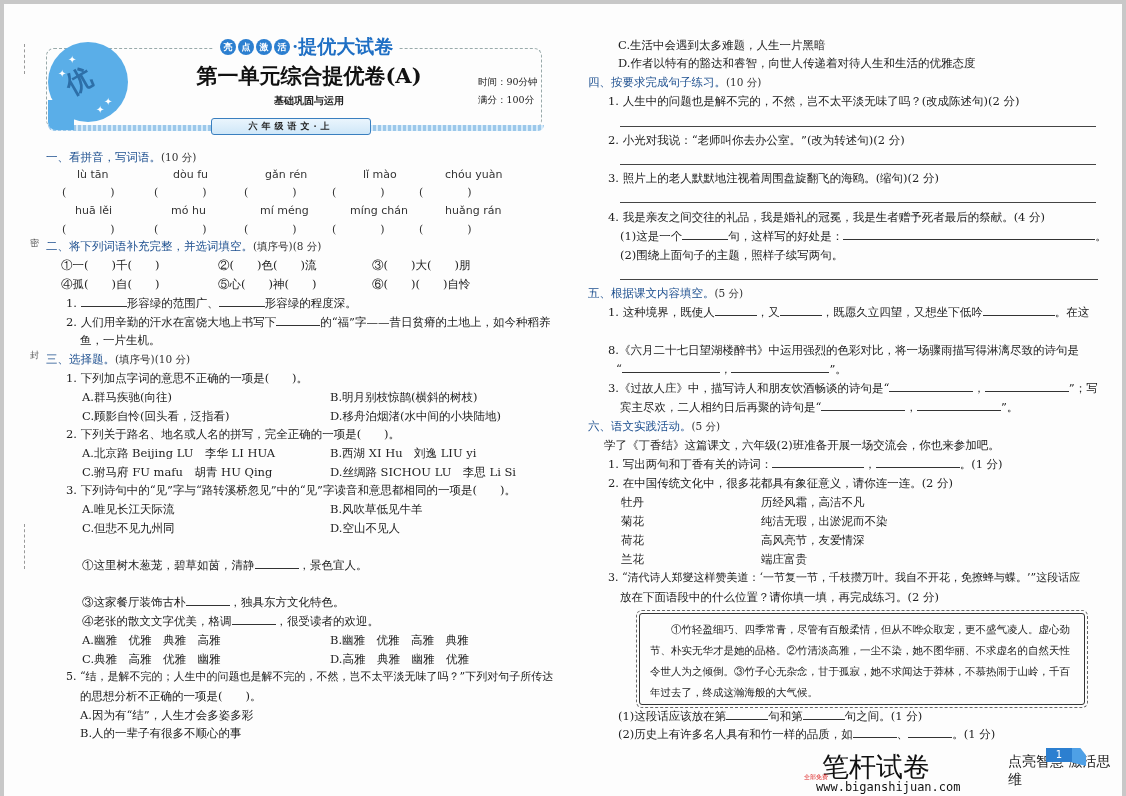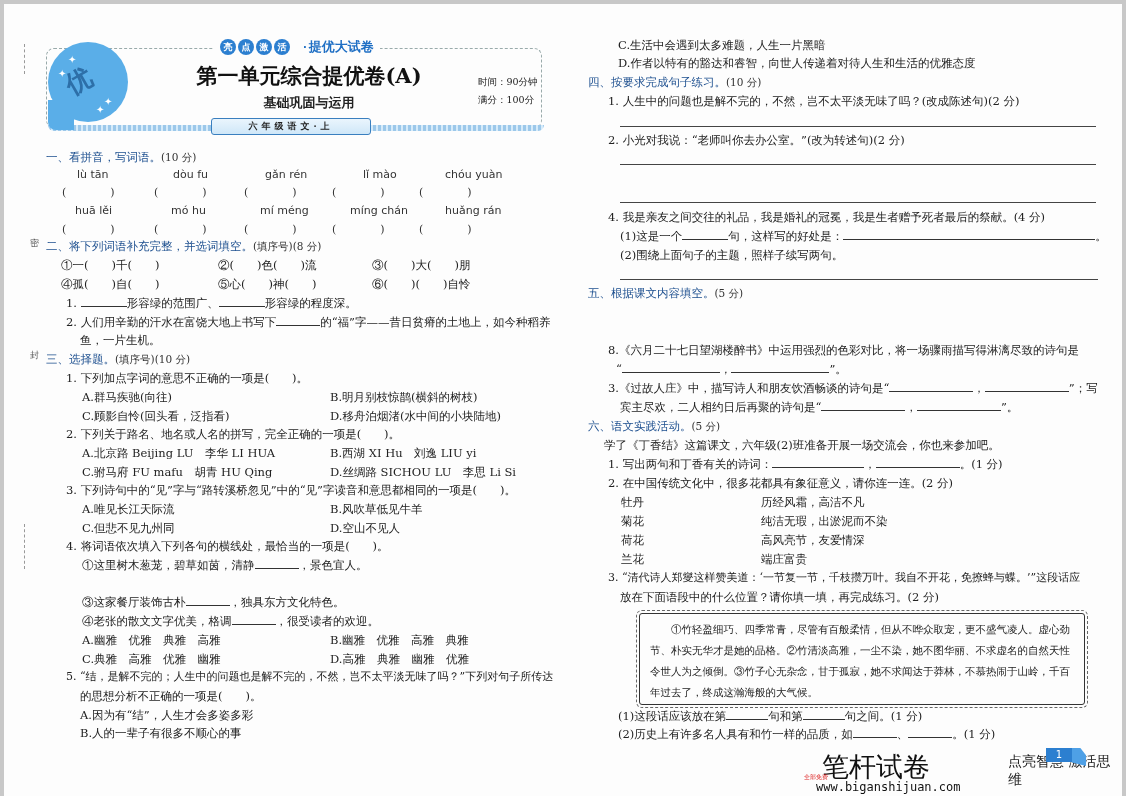--- a/index.html
+++ b/index.html
@@ -36,28 +36,28 @@
   .star { position: absolute; color: #fff; font-size: 10px; }
   .series-tag {
     position: absolute; left: 210px; top: 34px; height: 18px; display: flex; align-items: center; gap: 2px;
     background: #fdfdfd; padding: 0 6px;
   }
   .bubble {
     width: 16px; height: 16px; border-radius: 50%; background: #2c7fd0; color: #fff;
     font-size: 9px; font-weight: bold; display: flex; align-items: center; justify-content: center;
     font-family: "DejaVu Sans", sans-serif;
   }
-  .series-name { color: #1f6fc4; font-weight: bold; font-size: 13px; font-family: Liberation Mono, monospace; margin-left: 9px; }
+  .series-name { color: #1f6fc4; font-weight: bold; font-size: 19px; font-family: Liberation Serif, serif; margin-left: 0; }
   .main-title {
     position: absolute; left: 160px; top: 58px; width: 290px; text-align: center;
     font-size: 21px; font-weight: bold; color: #111;
   }
   .sub-title {
     position: absolute; left: 160px; top: 90px; width: 290px; text-align: center;
-    font-size: 13px; font-weight: bold; font-family: "DejaVu Sans", sans-serif;
+    font-size: 10px; font-weight: bold; font-family: "DejaVu Sans", sans-serif;
   }
   .meta { position: absolute; left: 474px; font-size: 9.5px; color: #222; }
   .grade-ribbon {
     position: absolute; left: 207px; top: 114px; width: 160px; height: 17px;
     background: linear-gradient(#eaf5fd, #cfe7f8); border: 1px solid #3a7fbf; border-radius: 3px;
     font-size: 9px; text-align: center; line-height: 15px; letter-spacing: 4px; font-weight: bold;
   }
 
   
   .t { position: absolute; font-size: 11.5px; white-space: nowrap; line-height: 16px; }
@@ -178,21 +178,20 @@
   <div class="t" style="left:326px;top:441px">B.西湖 XI Hu　刘逸 LIU yi</div>
   <div class="t" style="left:78px;top:460px">C.驸马府 FU mafu　胡青 HU Qing</div>
   <div class="t" style="left:326px;top:460px">D.丝绸路 SICHOU LU　李思 Li Si</div>
 
   <div class="t" style="left:62px;top:478px">3. 下列诗句中的“见”字与“路转溪桥忽见”中的“见”字读音和意思都相同的一项是(　　)。</div>
   <div class="t" style="left:78px;top:497px">A.唯见长江天际流</div>
   <div class="t" style="left:326px;top:497px">B.风吹草低见牛羊</div>
   <div class="t" style="left:78px;top:516px">C.但悲不见九州同</div>
   <div class="t" style="left:326px;top:516px">D.空山不见人</div>
 
-  <div class="t" style="left:62px;top:534px">4. 将词语依次填入下列各句的横线处，最恰当的一项是(　　)。</div>
   <div class="t" style="left:78px;top:553px"><span>①这里树木葱茏，碧草如茵，清静</span><span class="blank" style="width:44px"></span><span>，景色宜人。</span></div>
   <div class="t" style="left:78px;top:609px"><span>④老张的散文文字优美，格调</span><span class="blank" style="width:44px"></span><span>，很受读者的欢迎。</span></div>
   <div class="t" style="left:78px;top:590px"><span>③这家餐厅装饰古朴</span><span class="blank" style="width:44px"></span><span>，独具东方文化特色。</span></div>
   <div class="t" style="left:78px;top:628px">A.幽雅　优雅　典雅　高雅</div>
   <div class="t" style="left:326px;top:628px">B.幽雅　优雅　高雅　典雅</div>
   <div class="t" style="left:78px;top:647px">C.典雅　高雅　优雅　幽雅</div>
   <div class="t" style="left:326px;top:647px">D.高雅　典雅　幽雅　优雅</div>
 
   <div class="t" style="left:62px;top:665px;font-size:11px">5. “结，是解不完的；人生中的问题也是解不完的，不然，岂不太平淡无味了吗？”下列对句子所传达</div>
   <div class="t" style="left:76px;top:684px">的思想分析不正确的一项是(　　)。</div>
@@ -202,30 +201,34 @@
   <div class="t" style="left:614px;top:33px">C.生活中会遇到太多难题，人生一片黑暗</div>
   <div class="t" style="left:614px;top:51px">D.作者以特有的豁达和睿智，向世人传递着对待人生和生活的优雅态度</div>
 
   <div class="t sec" style="left:584px;top:70px">
     <span>四、按要求完成句子练习。</span><span class="pts">(10 分)</span>
   </div>
   <div class="t" style="left:604px;top:89px">1. 人生中的问题也是解不完的，不然，岂不太平淡无味了吗？(改成陈述句)(2 分)</div>
   <div class="line" style="left:616px;top:122px;width:476px"></div>
   <div class="t" style="left:604px;top:128px">2. 小光对我说：“老师叫你去办公室。”(改为转述句)(2 分)</div>
   <div class="line" style="left:616px;top:160px;width:476px"></div>
+  <div class="t" style="left:604px;top:166px">3. 照片上的老人默默地注视着周围盘旋翻飞的海鸥。(缩句)(2 分)</div>
   <div class="line" style="left:616px;top:198px;width:476px"></div>
   <div class="t" style="left:604px;top:205px">4. 我是亲友之间交往的礼品，我是婚礼的冠冕，我是生者赠予死者最后的祭献。(4 分)</div>
   <div class="t" style="left:616px;top:224px">
     <span>(1)这是一个</span><span class="blank" style="width:46px"></span><span>句，这样写的好处是：</span><span class="blank" style="width:252px"></span><span>。</span>
   </div>
   <div class="t" style="left:616px;top:243px">(2)围绕上面句子的主题，照样子续写两句。</div>
   <div class="line" style="left:616px;top:275px;width:478px"></div>
 
   <div class="t sec" style="left:584px;top:281px">
     <span>五、根据课文内容填空。</span><span class="pts">(5 分)</span>
+  </div>
+  <div class="t" style="left:604px;top:300px">
+    <span>1. 这种境界，既使人</span><span class="blank" style="width:42px"></span><span>，又</span><span class="blank" style="width:42px"></span><span>，既愿久立四望，又想坐下低吟</span><span class="blank" style="width:72px"></span><span>。在这</span>
   </div>
   <div class="t" style="left:604px;top:338px">8.《六月二十七日望湖楼醉书》中运用强烈的色彩对比，将一场骤雨描写得淋漓尽致的诗句是</div>
   <div class="t" style="left:612px;top:357px">
     “<span class="blank" style="width:98px"></span>，<span class="blank" style="width:98px"></span>”。
   </div>
   <div class="t" style="left:604px;top:376px">
     <span>3.《过故人庄》中，描写诗人和朋友饮酒畅谈的诗句是“</span><span class="blank" style="width:84px"></span>，<span class="blank" style="width:84px"></span><span>”；写</span>
   </div>
   <div class="t" style="left:616px;top:395px">
     <span>宾主尽欢，二人相约日后再聚的诗句是“</span><span class="blank" style="width:84px"></span>，<span class="blank" style="width:84px"></span><span>”。</span>

